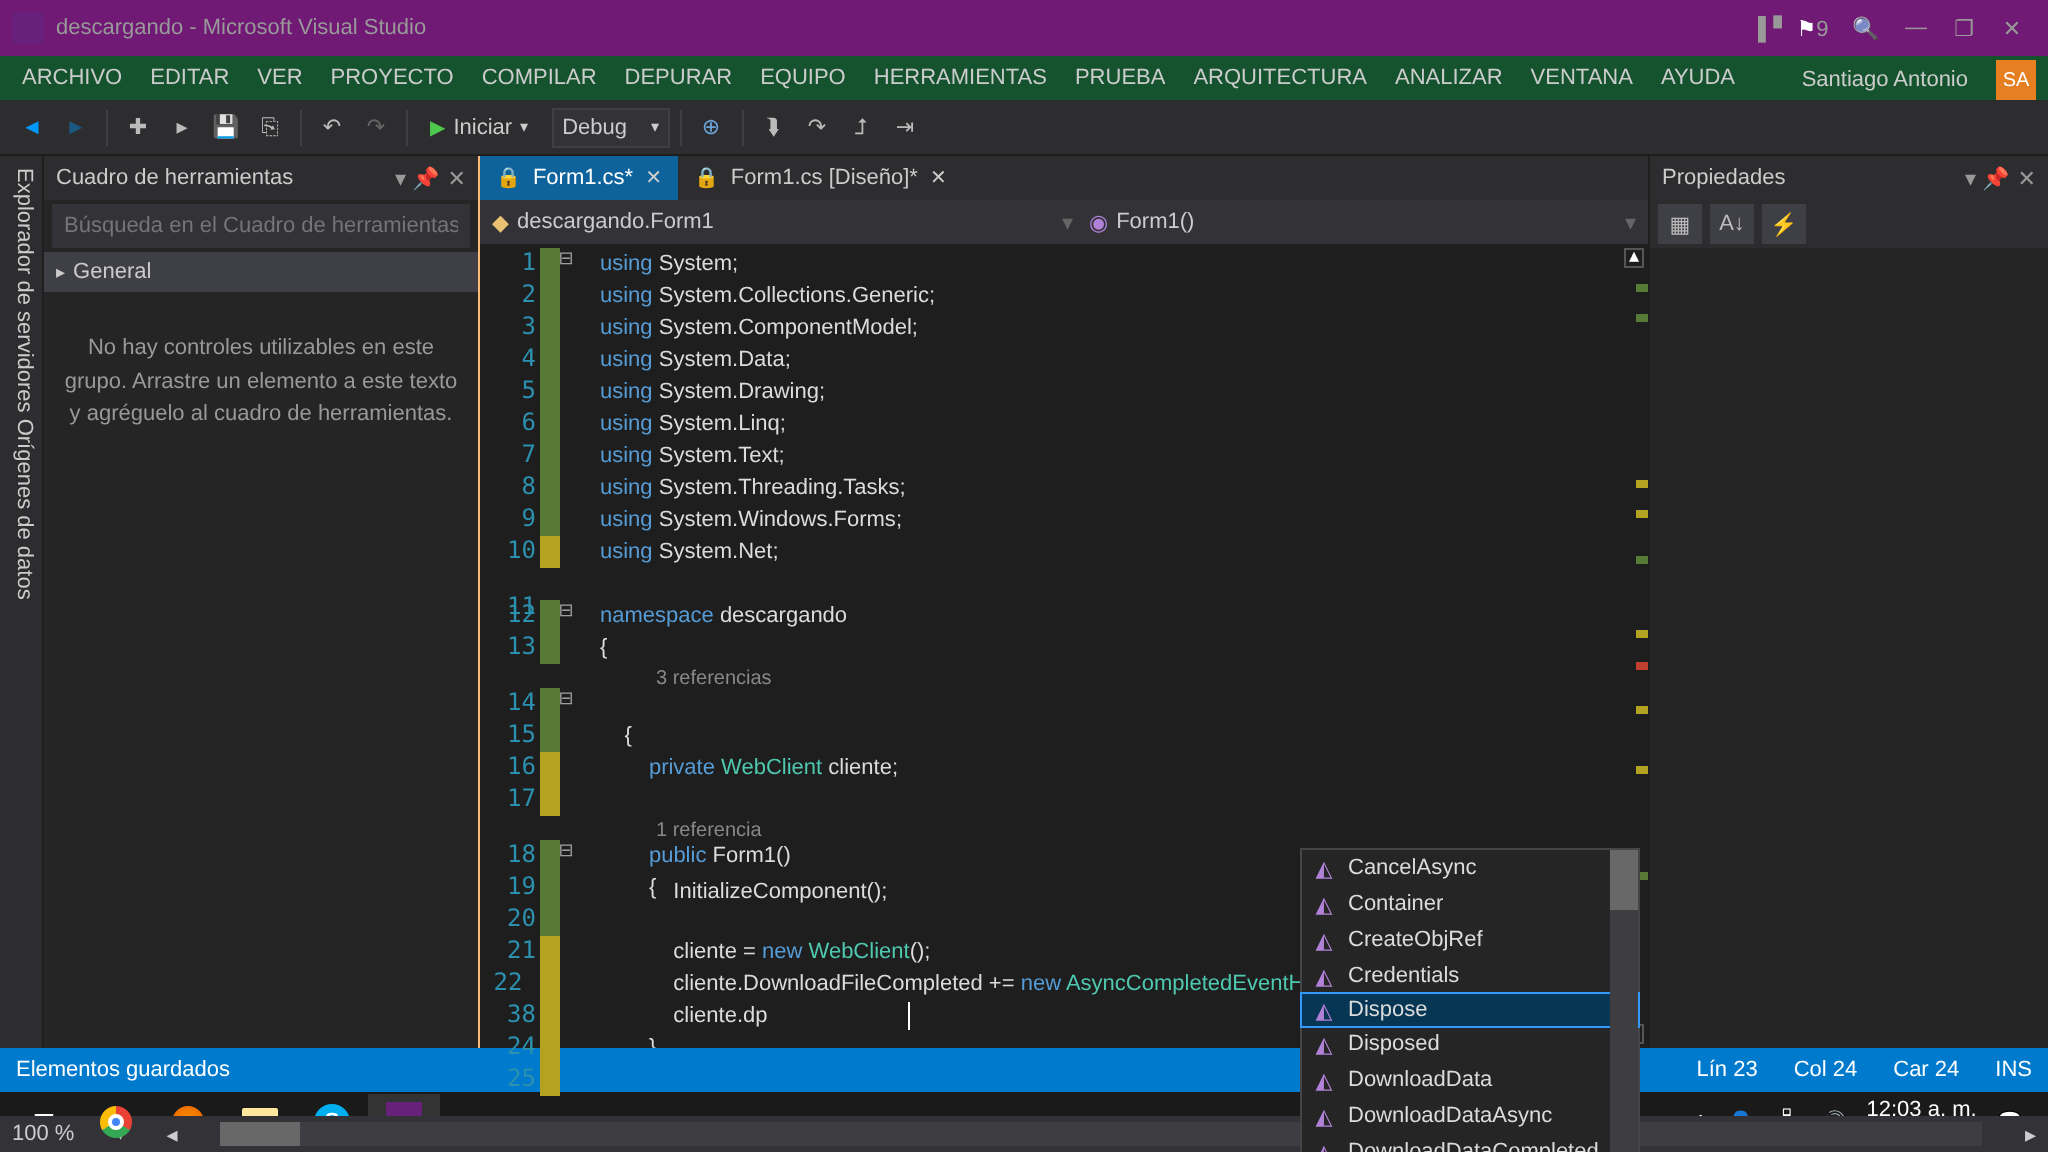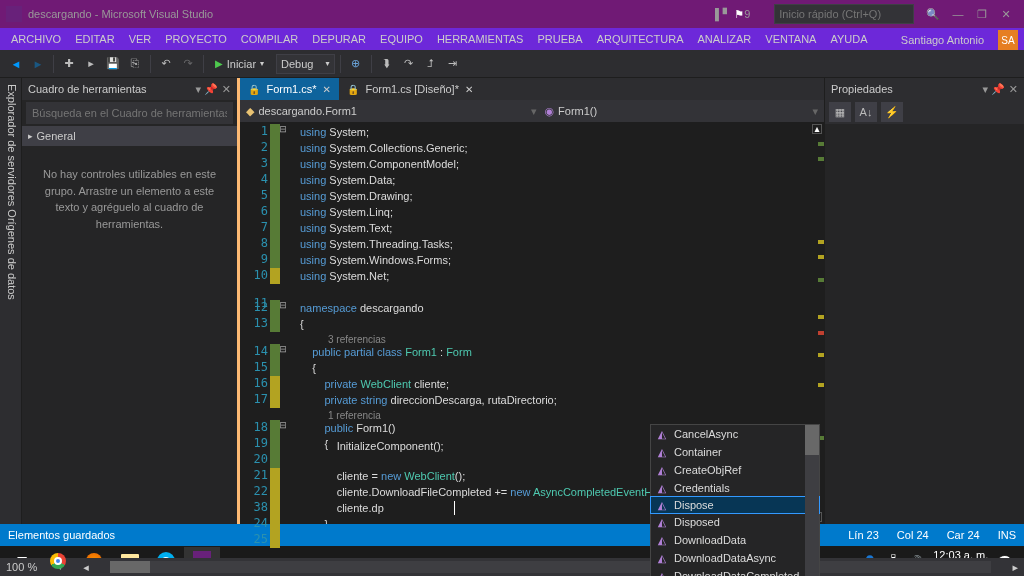--- a/index.html
+++ b/index.html
@@ -8,33 +8,33 @@
 .titlebar{height:28px;background:#701a75;display:flex;align-items:center;padding:0 6px;color:#999}
 .titlebar .vs-icon{width:16px;height:16px;background:#68217a;margin-right:6px}
 .titlebar .title{flex:0 0 auto}
 .titlebar .spacer{flex:1}
 .titlebar .tb-icon{width:24px;text-align:center;color:#999;cursor:pointer}
 .titlebar .flags{color:#999;margin-right:12px}
 .titlebar .quick{width:140px;height:20px;background:#333337;border:1px solid #3f3f46;color:#999;padding:0 4px;margin:0 12px}
 .titlebar .search-i{color:#999;margin-right:6px}
 .titlebar .user-badge{width:20px;height:20px;background:#e67e22;color:#fff;font-size:10px;display:flex;align-items:center;justify-content:center;margin-left:8px}
 .titlebar .user-name{margin-right:6px;color:#ccc}
-.menubar{height:22px;background:#6d28d9;display:flex;align-items:center;padding:0 4px}
+.menubar{height:22px;background:#14532d;display:flex;align-items:center;padding:0 4px}
 .menubar span{padding:0 7px;color:#ccc;cursor:pointer;font-size:11px}
 .toolbar{height:28px;background:#2d2d30;display:flex;align-items:center;padding:0 6px;border-bottom:1px solid #1e1e1e;gap:2px}
 .toolbar .sep{width:1px;height:18px;background:#3f3f46;margin:0 3px}
 .toolbar .tbtn{width:20px;height:20px;display:flex;align-items:center;justify-content:center;cursor:pointer;color:#bbb}
 .toolbar .nav{color:#0097fb}
 .toolbar .start{display:flex;align-items:center;height:22px;padding:0 6px;cursor:pointer;color:#ccc}
 .toolbar .play{color:#4ec94e;margin-right:4px;font-size:10px}
 .toolbar .cfg{height:20px;background:#333337;border:1px solid #3f3f46;color:#ccc;padding:0 4px;margin-left:4px;display:flex;align-items:center;font-size:10px}
 .toolbar .step{color:#bbb}
 .body{flex:1;display:flex;min-height:0}
 .side-tab{width:22px;background:#2d2d30;writing-mode:vertical-rl;text-orientation:mixed;padding:6px 3px;color:#ccc;font-size:11px;border-right:1px solid #1e1e1e;cursor:pointer}
-.toolbox{width:218px;background:#252526;display:flex;flex-direction:column;border-right:3px solid #fdba74}
+.toolbox{width:218px;background:#252526;display:flex;flex-direction:column;border-right:1px solid #fdba74}
 .panel-hdr{height:22px;background:#2d2d30;display:flex;align-items:center;padding:0 6px;color:#ccc;justify-content:space-between}
 .panel-hdr .hdr-icons{display:flex;gap:4px;font-size:10px;color:#999}
 .tb-search{height:22px;background:#333337;border:none;color:#ccc;padding:0 6px;margin:2px 4px}
 .tb-group{height:20px;background:#3f3f46;display:flex;align-items:center;padding:0 6px;color:#ccc;font-size:11px}
 .tb-group::before{content:"▸";margin-right:4px;font-size:9px}
 .tb-empty{padding:20px 10px;text-align:center;color:#999;font-size:11px;line-height:1.5}
 .editor-area{flex:1;display:flex;flex-direction:column;min-width:0;background:#1e1e1e}
 .tabs{height:22px;background:#2d2d30;display:flex;align-items:flex-end}
 .tab{height:22px;padding:0 8px;display:flex;align-items:center;color:#ccc;cursor:pointer;font-size:11px;gap:6px;background:#2d2d30}
 .tab.active{background:#0e639c;color:#fff}
@@ -97,21 +97,20 @@
 </style>
 </head>
 <body>
 
 <div class="vs">
   <div class="titlebar">
     <div class="vs-icon"></div>
     <div class="title">descargando - Microsoft Visual Studio</div>
     <div class="spacer"></div>
     <span class="flags">▌▘ <span style="color:#fff">⚑</span><span>9</span></span>
-    <input class="quick" placeholder="Inicio rápido (Ctrl+Q)" style="">
     <span class="search-i">🔍</span>
     <span class="tb-icon">—</span>
     <span class="tb-icon">❐</span>
     <span class="tb-icon">✕</span>
     <div style="position:absolute;right:6px;top:30px;display:flex;align-items:center">
      <span class="user-name">Santiago Antonio</span>
      <span class="user-badge">SA</span>
     </div>
   </div>
 
@@ -243,21 +242,21 @@
             <div class="mk y" style="top: 270px;"></div>
             <div class="ln" style="top: 298px;">18</div>
             <div class="mk g" style="top: 298px;"></div>
             <div class="fold" style="top: 298px;">⊟</div>
             <div class="ln" style="top: 314px;">19</div>
             <div class="mk g" style="top: 314px;"></div>
             <div class="ln" style="top: 330px;">20</div>
             <div class="mk g" style="top: 330px;"></div>
             <div class="ln" style="top: 346px;">21</div>
             <div class="mk y" style="top: 346px;"></div>
-            <div class="ln" style="top: 362px;">22</div>
+            <div class="ln" style="top: 362px; text-align: center;">22</div>
             <div class="mk y" style="top: 362px;"></div>
             <div class="ln" style="top: 378px;">38</div>
             <div class="mk y" style="top: 378px;"></div>
             <div class="ln" style="top: 394px;">24</div>
             <div class="mk y" style="top: 394px;"></div>
             <div class="ln" style="top: 410px;">25</div>
             <div class="mk y" style="top: 410px;"></div>
             <div class="ln" style="top: 438px;">26</div>
             <div class="mk y" style="top: 438px;"></div>
             <div class="fold" style="top: 438px;">⊟</div>
@@ -285,24 +284,22 @@
             <div class="row" style="top: 66px;"><span class="kw">using</span> <span class="ident">System.Drawing</span>;</div>
             <div class="row" style="top: 82px;"><span class="kw">using</span> <span class="ident">System.Linq</span>;</div>
             <div class="row" style="top: 98px;"><span class="kw">using</span> <span class="ident">System.Text</span>;</div>
             <div class="row" style="top: 114px;"><span class="kw">using</span> <span class="ident">System.Threading.Tasks</span>;</div>
             <div class="row" style="top: 130px;"><span class="kw">using</span> <span class="ident">System.Windows.Forms</span>;</div>
             <div class="row" style="top: 146px;"><span class="kw">using</span> <span class="ident">System.Net</span>;</div>
             <div class="row" style="top: 162px;"></div>
             <div class="row" style="top: 178px;"><span class="kw">namespace</span> <span class="ident">descargando</span></div>
             <div class="row" style="top: 194px;">{</div>
             <div class="row ref" style="top: 210px; left: 42px;">3 referencias</div>
-            <div class="row" style="top: 222px;">    <span class="kw">public partial class</span> <span class="cls">Form1</span> : <span class="cls">Form</span></div>
             <div class="row" style="top: 238px;">    {</div>
             <div class="row" style="top: 254px;">        <span class="kw">private</span> <span class="cls">WebClient</span> cliente;</div>
-            <div class="row" style="top: 270px;">        <span class="kw">private</span> <span class="kw">string</span> direccionDescarga, rutaDirectorio;</div>
             <div class="row ref" style="top: 286px; left: 42px;">1 referencia</div>
             <div class="row" style="top: 298px;">        <span class="kw">public</span> <span class="ident">Form1</span>()</div>
             <div class="row" style="top: 314px;">        {</div>
             <div class="row" style="top: 316px;">            InitializeComponent();</div>
             <div class="row" style="top: 346px;">            cliente = <span class="kw">new</span> <span class="cls">WebClient</span>();</div>
             <div class="row" style="top: 362px;">            cliente.DownloadFileCompleted += <span class="kw">new</span> <span class="cls">AsyncCompletedEventHandler</span>(cargado);</div>
             <div class="row" style="top: 378px;">            cliente.dp</div>
             <div class="row" style="top: 394px;">        }</div>
             <div class="row" style="top: 410px;"></div>
             <div class="row" style="top: 502px;"></div>

